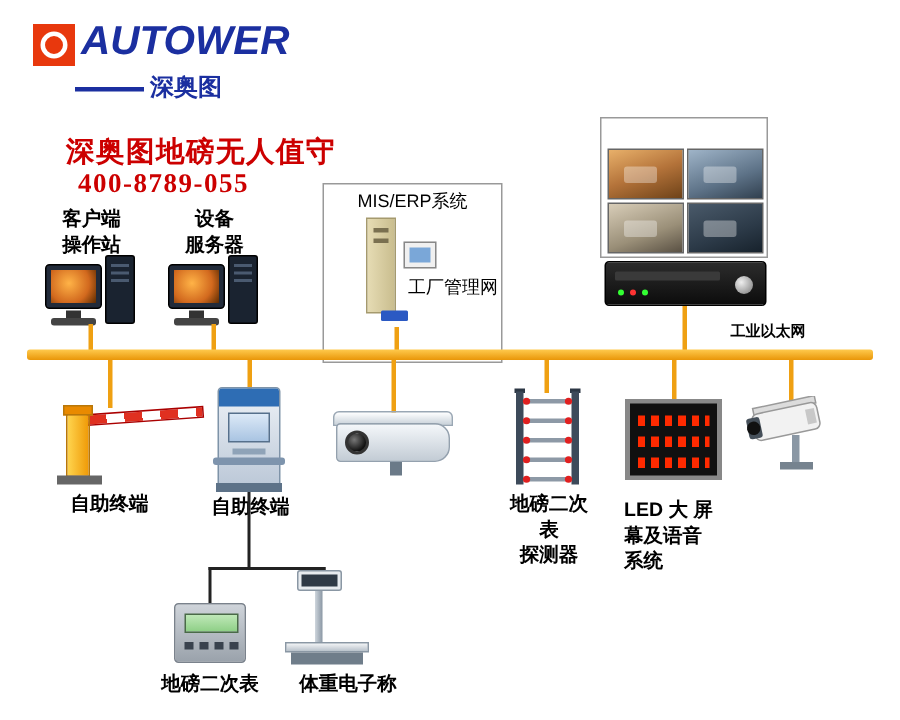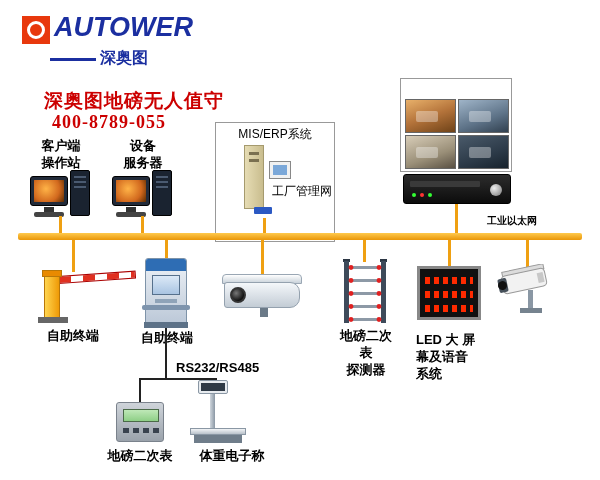--- a/index.html
+++ b/index.html
@@ -271,21 +271,20 @@
       <rect x="44" y="12" width="6" height="10" fill="#c8c8c8"></rect>
     </g>
     <rect x="34" y="26" width="5" height="18" fill="#8a97a4"></rect>
     <rect x="26" y="44" width="22" height="5" fill="#76838f"></rect>
   </svg>
 
   <div class="abs blackline" style="left:165px;top:328px;width:2px;height:50px;"></div>
   <div class="abs blackline" style="left:139px;top:378px;width:78px;height:2px;"></div>
   <div class="abs blackline" style="left:139px;top:378px;width:2px;height:24px;"></div>
   <div class="abs blackline" style="left:215px;top:378px;width:2px;height:10px;"></div>
-  <div class="abs lbl" style="left:176px;top:360px;width:110px;text-align:left;">RS232/RS485</div>
 
   <div class="abs meter">
     <div class="mscreen"></div>
       <div class="mkeys"></div>
   </div>
   <div class="abs lbl" style="left:88px;top:448px;width:104px;">地磅二次表</div>
 
   <div class="abs scale">
     <div class="head"></div>
       <div class="hscreen"></div>

